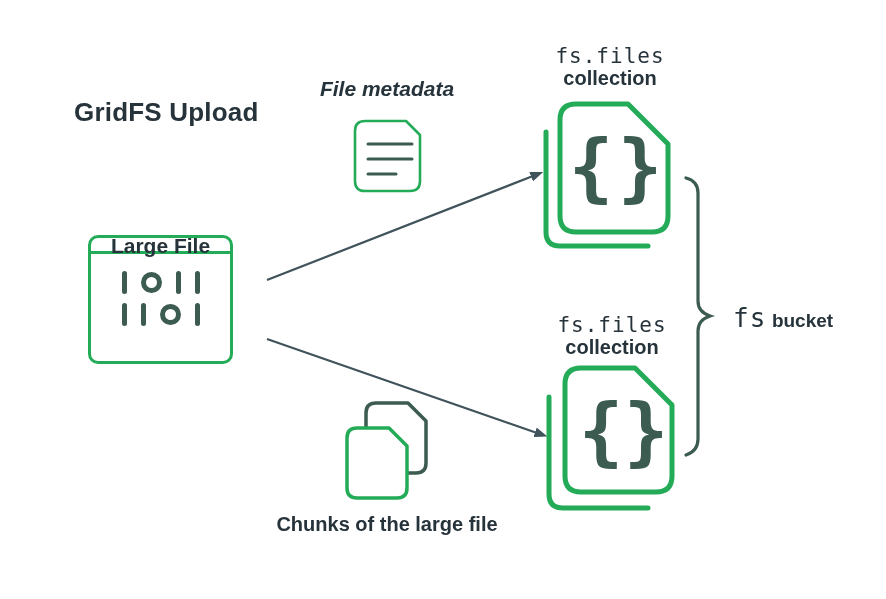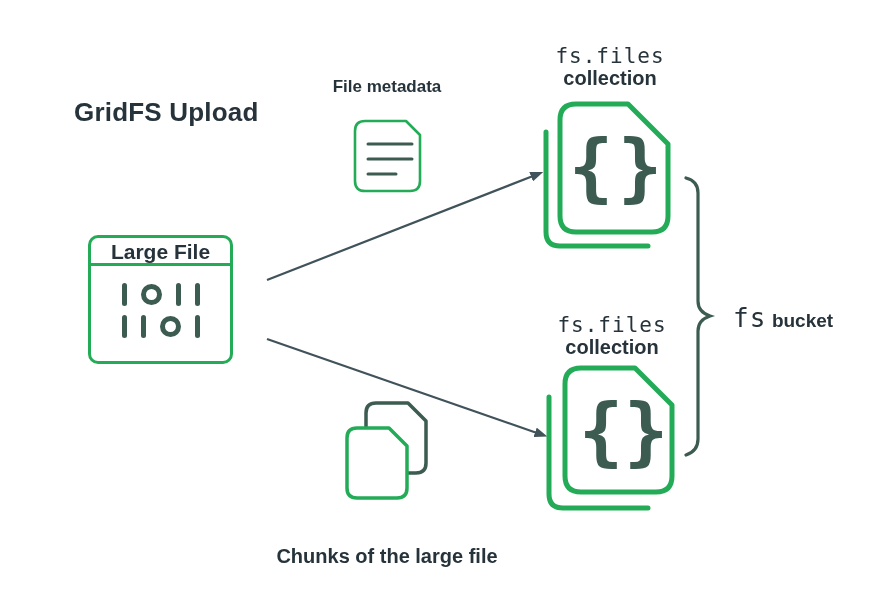--- a/index.html
+++ b/index.html
@@ -23,22 +23,22 @@
 
   .page-title{
     left:74px;top:52px;
     font-size:26px;font-weight:bold;letter-spacing:.2px;
     color:var(--dark-text);
     margin-top:45px;
   }
   .label{
     font-weight:bold;color:var(--dark-text);text-align:center;
   }
-  .metadata-label{left:287px;top:77px;width:200px;font-size:17px;}
-  .chunks-caption{left:257px;top:513px;width:260px;font-size:20px;margin-top:32px;}
+  .metadata-label{left:287px;top:77px;width:200px;font-size:21px;font-style:italic;}
+  .chunks-caption{left:257px;top:513px;width:260px;font-size:20px;}
 
   .collection-label{width:172px;text-align:center;line-height:22px;}
   .files-collection-label{left:524px;top:45px;}
   .chunks-collection-label{left:526px;top:314px;}
   .mono-name{
     font-family:"DejaVu Sans Mono","Liberation Mono",monospace;
     font-size:21px;font-weight:normal;letter-spacing:1px;color:var(--dark-text);
     display:block;
   }
   .sub-label{display:block;font-size:20px;font-weight:bold;color:var(--dark-text);}
@@ -49,21 +49,21 @@
     font-size:26px;letter-spacing:1px;color:var(--dark-text);
   }
   .bucket-word{font-weight:bold;font-size:19px;color:var(--dark-text);margin-top:16px;}
 
   .large-file{
     left:88px;top:235px;width:145px;height:129px;
     border:3px solid var(--green);border-radius:10px;
     background:#fff;
   }
   .large-file-header{
-    height:28px;display:flex;align-items:center;justify-content:center;
+    height:16px;display:flex;align-items:center;justify-content:center;
     font-size:21px;font-weight:bold;color:var(--dark-text);
     border-bottom:3px solid var(--green);
     padding-top:2px;
   }
   .binary-area{padding-top:17px;display:flex;flex-direction:column;gap:9px;align-items:center;}
   .binary-row{display:flex;gap:14px;align-items:center;height:23px;}
   .glyph-one{
     display:inline-block;width:5px;height:23px;border-radius:3px;
     background:var(--dark-stroke);
   }

